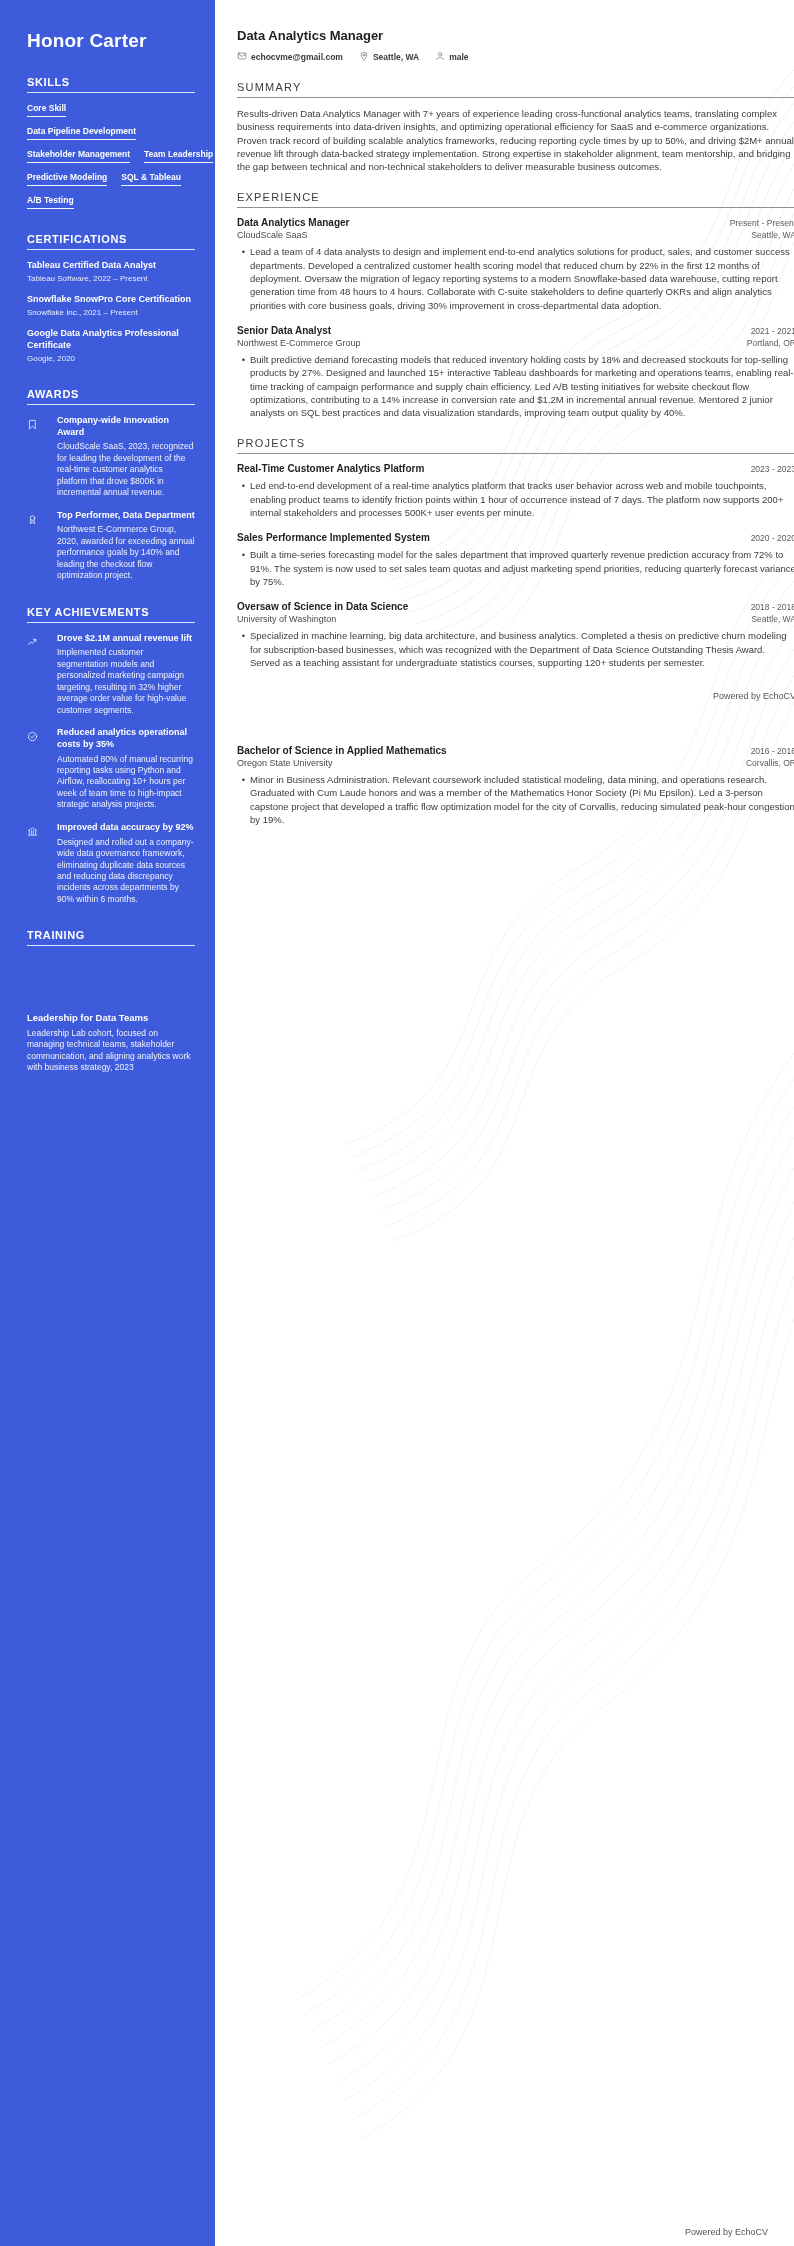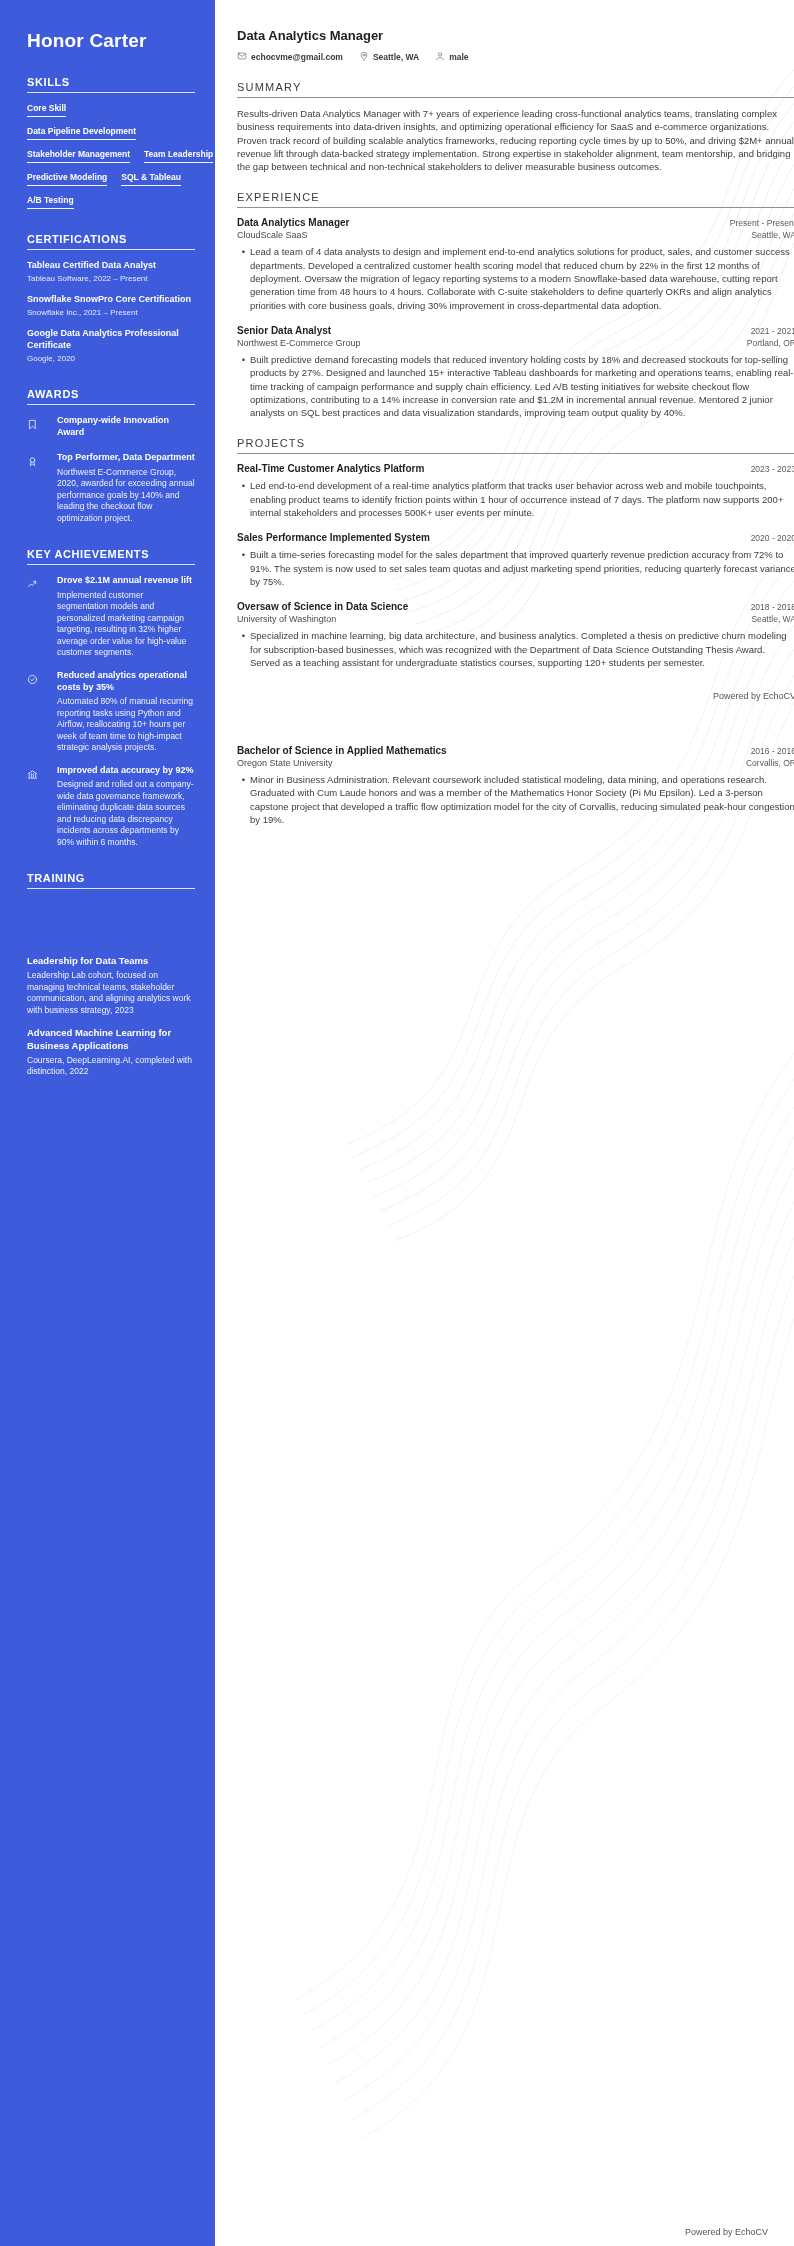--- a/index.html
+++ b/index.html
@@ -141,20 +141,21 @@
     <section>
       <h2 class="s-h">AWARDS</h2>
       <div class="s-item">
         <span class="s-ic">
           <svg viewBox="0 0 24 24">
               <path d="M6 3h12v18l-6-5-6 5z"></path>
             </svg>
         </span>
         <div>
           <div class="s-title">Company-wide Innovation Award</div>
+          <div class="s-desc">CloudScale SaaS, 2023, recognized for leading the development of the real-time customer analytics platform that drove $800K in incremental annual revenue.</div>
         </div>
       </div>
       <div class="s-item">
         <span class="s-ic">
           <svg viewBox="0 0 24 24">
               <circle cx="12" cy="9" r="5"></circle>
               <path d="M9 13l-2 8 5-3 5 3-2-8"></path>
             </svg>
         </span>
         <div>
@@ -203,24 +204,20 @@
         </div>
       </div>
     </section>
 
     <section>
       <h2 class="s-h">TRAINING</h2>
       <div class="page-gap"></div>
       <div class="tr">
         <div class="tr-name">Leadership for Data Teams</div>
         <div class="tr-desc">Leadership Lab cohort, focused on managing technical teams, stakeholder communication, and aligning analytics work with business strategy, 2023</div>
-      </div>
-      <div class="tr">
-        <div class="tr-name">Advanced Machine Learning for Business Applications</div>
-        <div class="tr-desc">Coursera, DeepLearning.AI, completed with distinction, 2022</div>
       </div>
     </section>
   </aside>
 
   <main class="main">
     <div class="m-inner">
 
       <header>
         <div class="m-title">Data Analytics Manager</div>
         <div class="contact">

